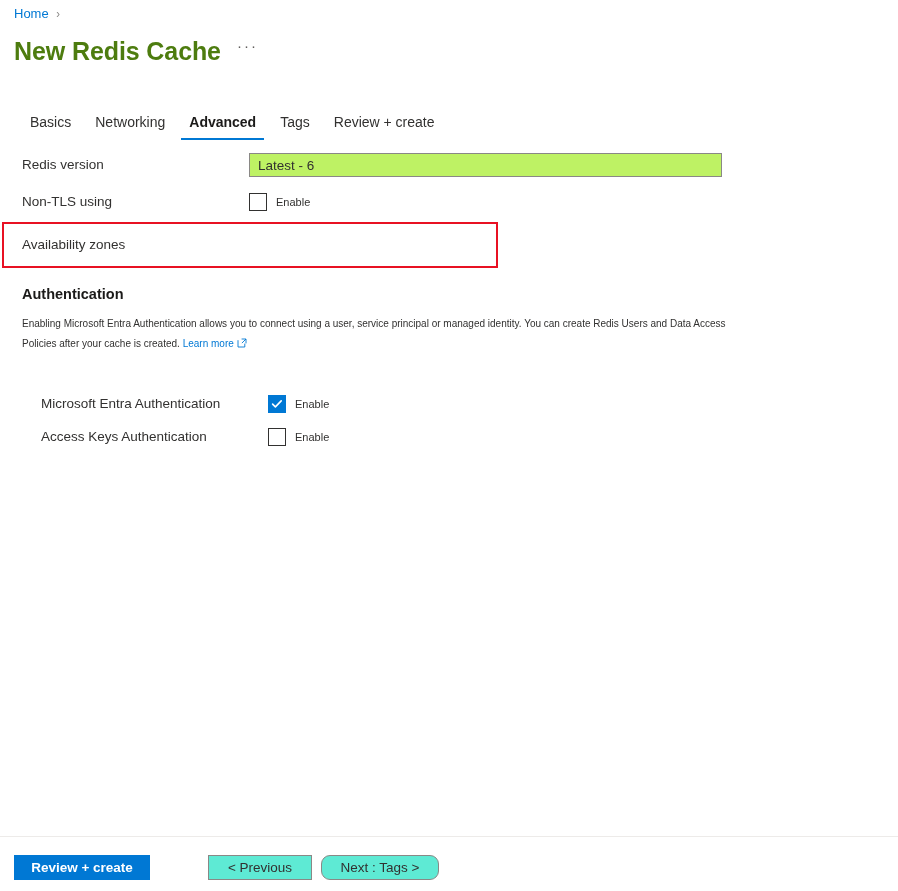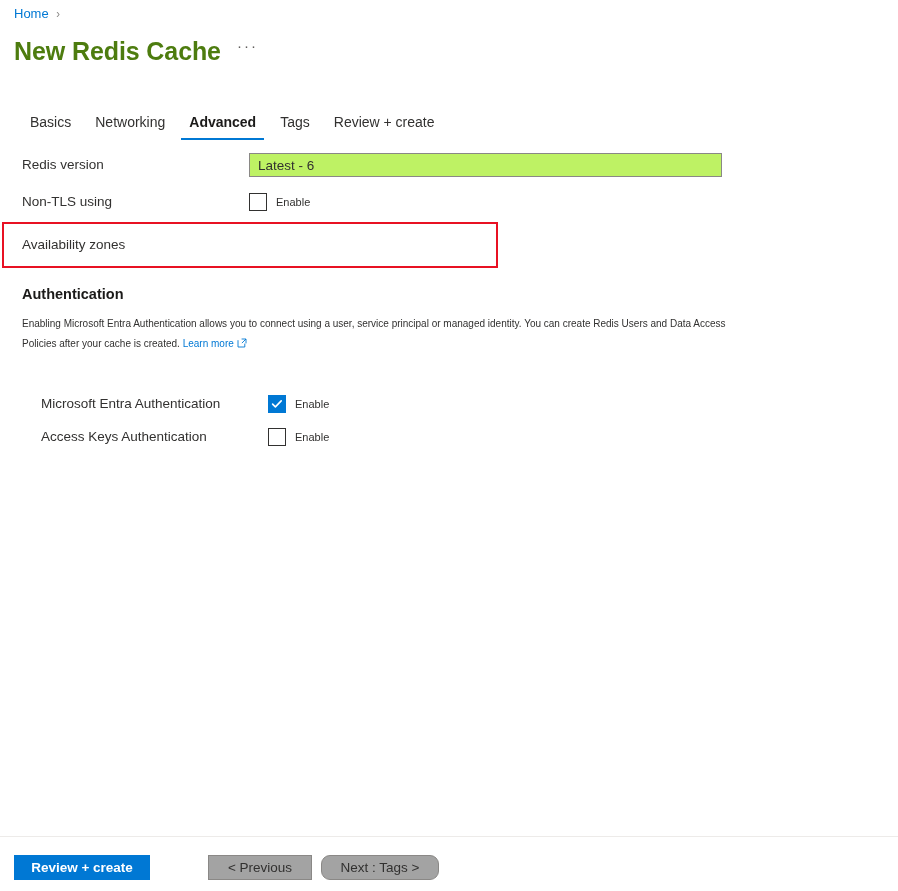--- a/index.html
+++ b/index.html
@@ -236,21 +236,21 @@
   }
   .btn-primary {
     left: 14px; top: 18px;
     width: 136px; height: 25px;
     background: #0078d4;
     color: #ffffff;
     border: 1px solid #0078d4;
     font-weight: 600;
   }
   .btn-default {
-    background: #a3a3a3;
+    background: #5eead4;
     color: #323130;
     border: 1px solid #8a8886;
   }
   .btn-prev { left: 208px; top: 18px; width: 104px; height: 25px; }
   .btn-next { left: 321px; top: 18px; width: 118px; height: 25px; border-radius: 9px; }
 </style>
 </head>
 <body>
 
 <div class="page">

